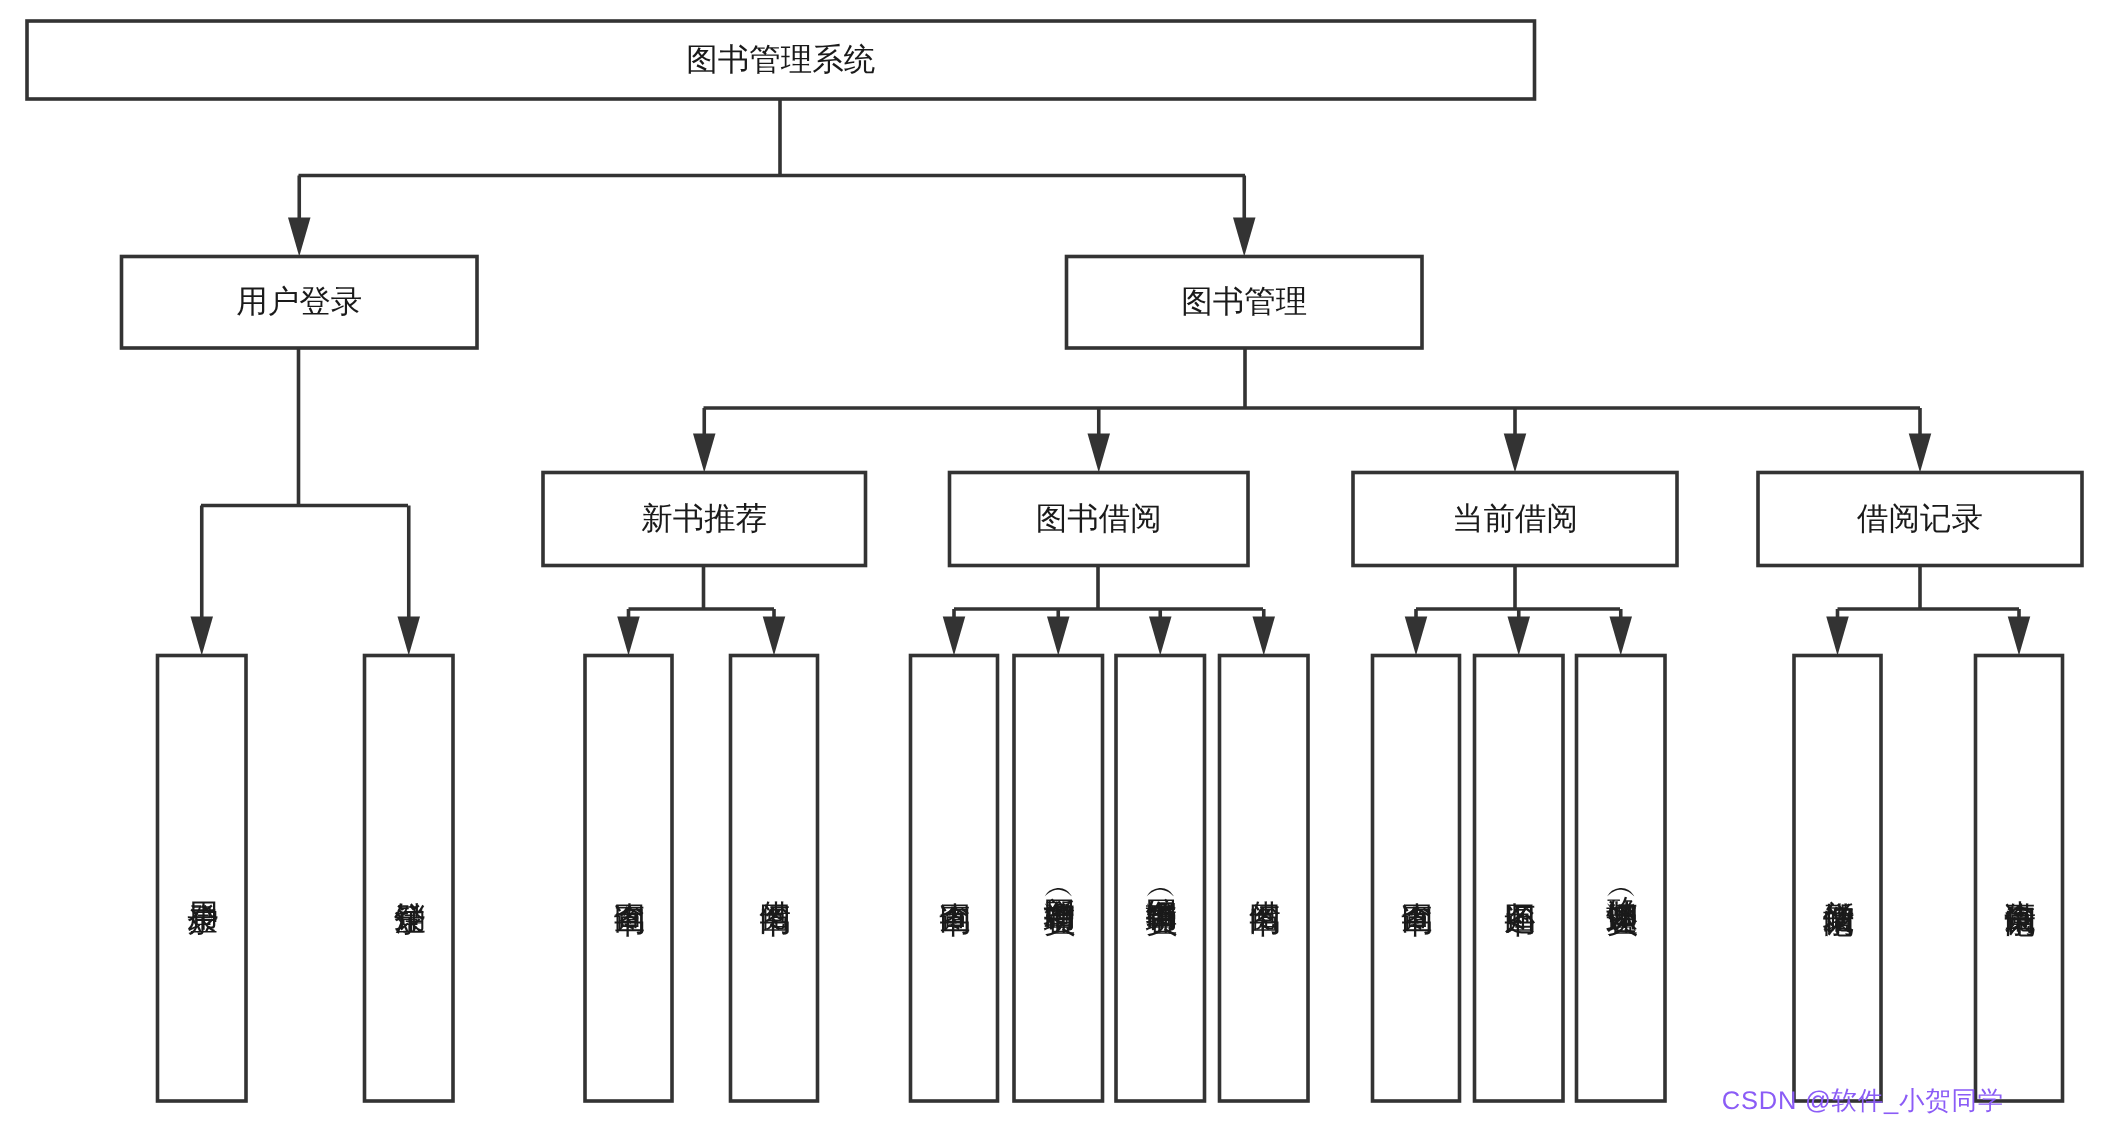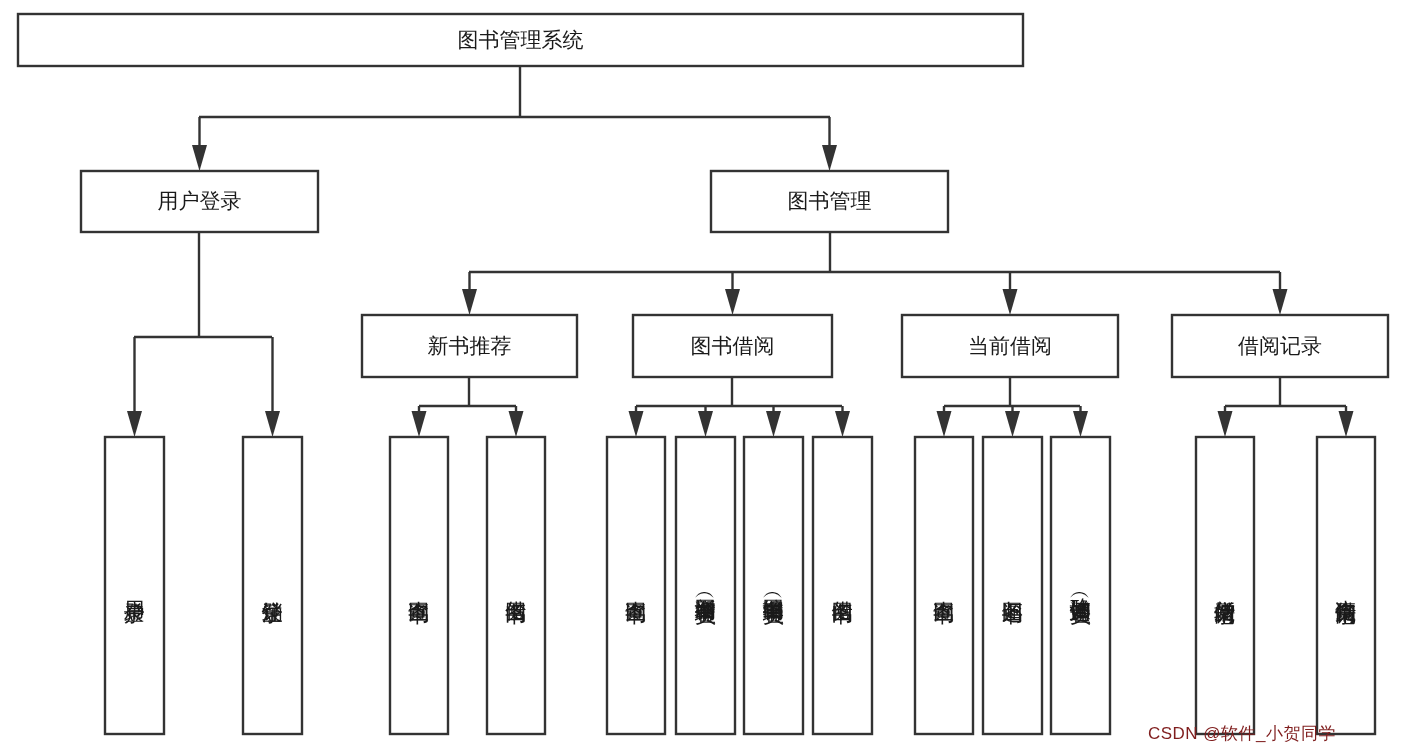--- a/index.html
+++ b/index.html
@@ -63,21 +63,21 @@
     letter-spacing: 1px;
     white-space: nowrap;
     pointer-events: none;
   }
   .watermark {
     position: absolute;
     right: 8px;
     bottom: 2px;
     font-family: "Liberation Sans", "DejaVu Sans", sans-serif;
     font-size: 17px;
-    color: #7f1d1d;
+    color: #8b5cf6;
     letter-spacing: 0.5px;
     white-space: nowrap;
   }
 </style>
 </head>
 <body>
 
 <div id="diagram-root">
   <svg class="diagram-svg" viewBox="0 0 1405 747">
     <g id="connector-layer">

